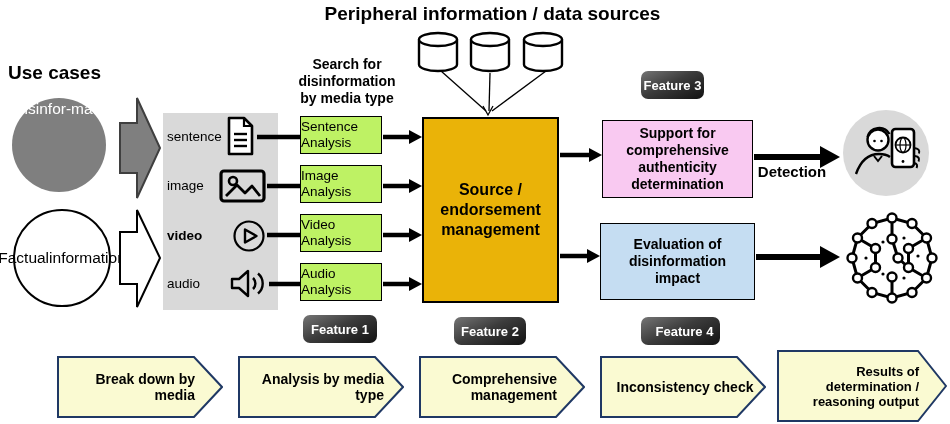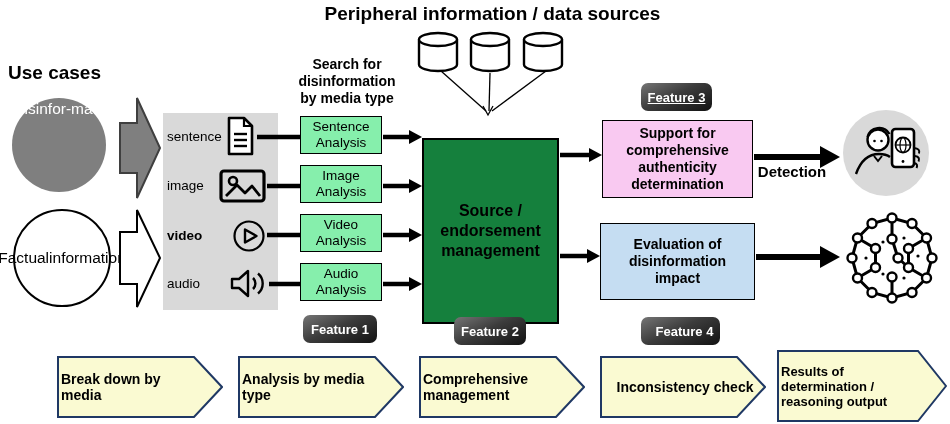--- a/index.html
+++ b/index.html
@@ -11,36 +11,36 @@
   .title{top:3px;left:240px;width:505px;text-align:center;font-size:19px;font-weight:bold;white-space:nowrap;}
   .use-cases-heading{top:62px;left:8px;font-size:19px;font-weight:bold;}
   .search-label{top:56px;left:283px;width:128px;text-align:center;font-size:14px;font-weight:bold;line-height:17px;}
   .search-label span{display:block;}
   .circle{border-radius:50%;display:flex;flex-direction:row;justify-content:center;font-size:15.5px;line-height:22px;}
   .circle.dis{left:12px;top:98px;width:94px;height:94px;background:#7f7f7f;color:#fff;align-items:flex-start;padding-left:13px;box-sizing:border-box;}
   .circle.fact{left:13px;top:209px;width:94px;height:94px;background:#fff;border:2px solid #000;align-items:center;text-align:center;}
   .media-panel{left:163px;top:113px;width:115px;height:197px;background:#d9d9d9;}
   .media-label{left:167px;width:54px;font-size:13.5px;}
   .icon-slot{line-height:0;}
-  .analysis-box{left:300px;width:82px;height:38px;background:#86efac;border:1.5px solid #000;box-sizing:border-box;
-    display:flex;align-items:center;justify-content:center;text-align:center;font-size:13.5px;line-height:16px;}
-  .source-box{left:422px;top:117px;width:137px;height:186px;background:#15803d;border:2px solid #000;box-sizing:border-box;
-    display:flex;align-items:center;justify-content:center;text-align:center;font-size:16px;font-weight:bold;line-height:20px;padding:0 8px;margin-top:21px;}
+  .analysis-box{left:300px;width:82px;height:38px;background:#bef264;border:1.5px solid #000;box-sizing:border-box;
+    display:flex;align-items:center;justify-content:center;font-size:13.5px;line-height:16px;}
+  .source-box{left:422px;top:117px;width:137px;height:186px;background:#eab308;border:2px solid #000;box-sizing:border-box;
+    display:flex;align-items:center;justify-content:center;text-align:center;font-size:16px;font-weight:bold;line-height:20px;padding:0 8px;}
   .badge{height:28px;border-radius:7px;display:flex;align-items:center;justify-content:center;
     background:linear-gradient(155deg,#757575 0%,#3c3c3c 45%,#121212 100%);
     color:#fff;font-size:13px;font-weight:bold;white-space:nowrap;}
   .out-box{box-sizing:border-box;border:1.5px solid #000;display:flex;align-items:center;justify-content:center;
     text-align:center;font-size:14px;font-weight:bold;line-height:17px;padding:0 4px;}
   .out-box.pink{left:602px;top:120px;width:151px;height:78px;background:#f9c9f1;}
   .out-box.blue{left:600px;top:223px;width:155px;height:77px;background:#c5ddf2;}
   .result-label{font-size:15px;font-weight:bold;text-align:center;}
   .person-circle{left:843px;top:110px;width:86px;height:86px;border-radius:50%;background:#d9d9d9;line-height:0;}
   .chevron{height:62px;}
   .chevron .txt{position:absolute;left:4px;right:28px;top:0;bottom:0;display:flex;align-items:center;justify-content:center;
-    text-align:left;font-size:14px;font-weight:bold;line-height:16px;}
+    text-align:right;font-size:14px;font-weight:bold;line-height:16px;}
   .chevron svg{position:absolute;left:0;top:0;}
   .overlay{left:0;top:0;pointer-events:none;}
   .overlay line{stroke:#000;}
   .overlay polygon.head{fill:#000;}
 </style>
 </head>
 <body>
 
 <div class="canvas">
 
@@ -119,21 +119,21 @@
 
   <div class="abs analysis-box" style="top:116px;">Sentence Analysis</div>
   <div class="abs analysis-box" style="top:165px;">Image Analysis</div>
   <div class="abs analysis-box" style="top:214px;">Video Analysis</div>
   <div class="abs analysis-box" style="top:263px;">Audio Analysis</div>
 
   <div class="abs source-box">Source / endorsement management</div>
 
   <div class="abs badge" style="left:303px;top:315px;width:74px;">Feature 1</div>
   <div class="abs badge" style="left:454px;top:317px;width:72px;">Feature 2</div>
-  <div class="abs badge" style="left:641px;top:83px;width:71px;text-decoration:underline;">Feature 3</div>
+  <div class="abs badge" style="left:641px;top:71px;width:63px;">Feature 3</div>
   <div class="abs badge" style="left:641px;top:317px;width:71px;padding-left:8px;">Feature 4</div>
 
   <div class="abs out-box pink">Support for comprehensive authenticity determination</div>
   <div class="abs out-box blue">Evaluation of disinformation impact</div>
 
   <div class="abs result-label" style="left:748px;top:163px;width:88px;">Detection</div>
 
   <div class="abs person-circle">
     <svg width="86" height="86" viewBox="0 0 86 86">
       <path d="M13,64 q7,-20 23,-20 q7,0 11,3" fill="none" stroke="#000" stroke-width="2.4"></path>

